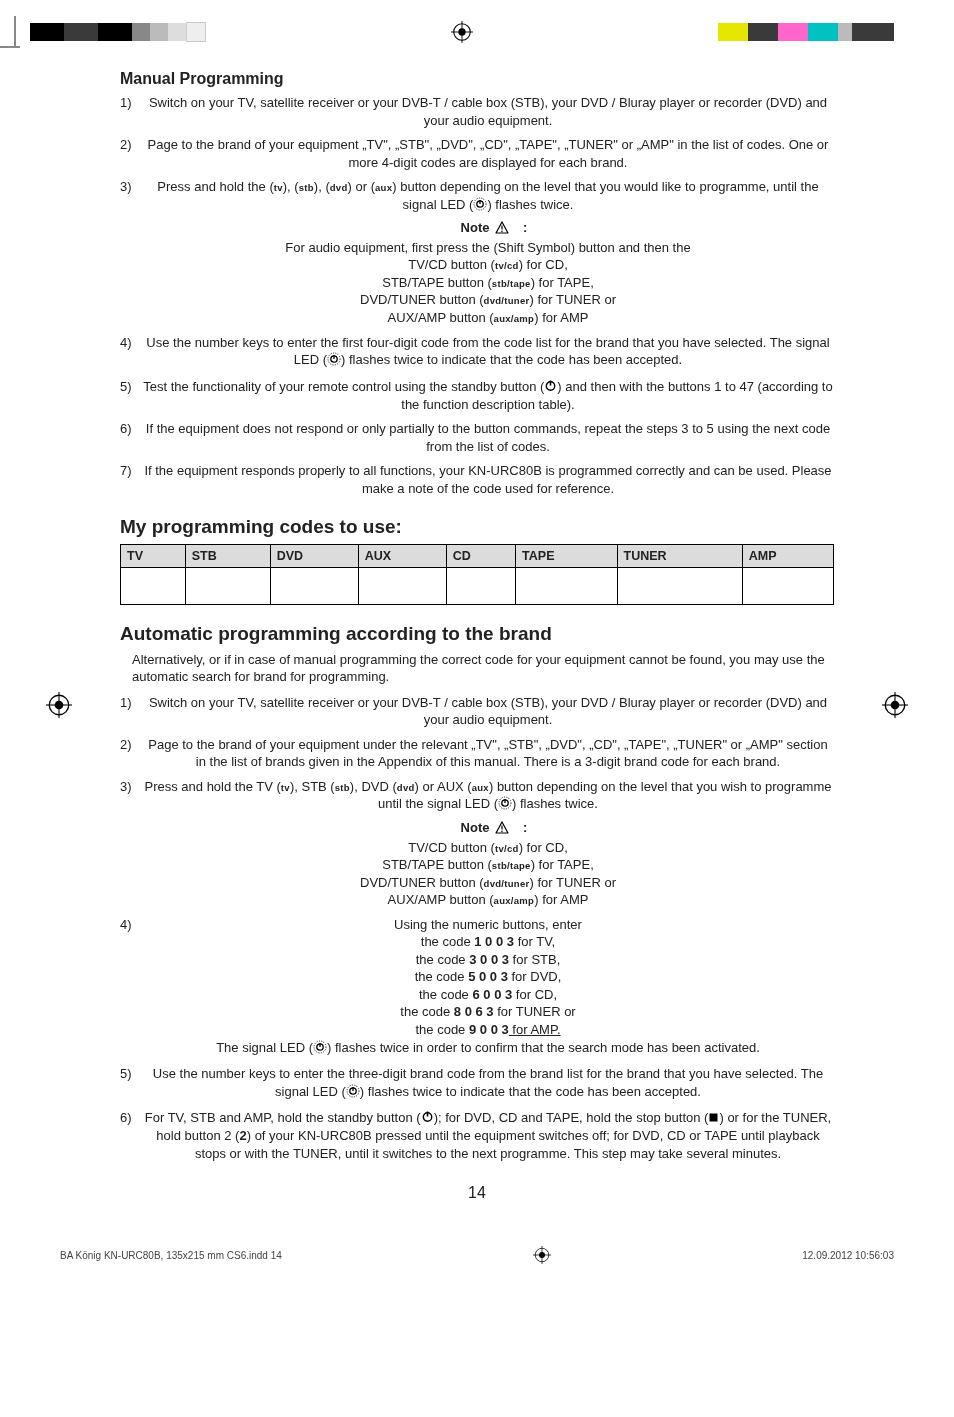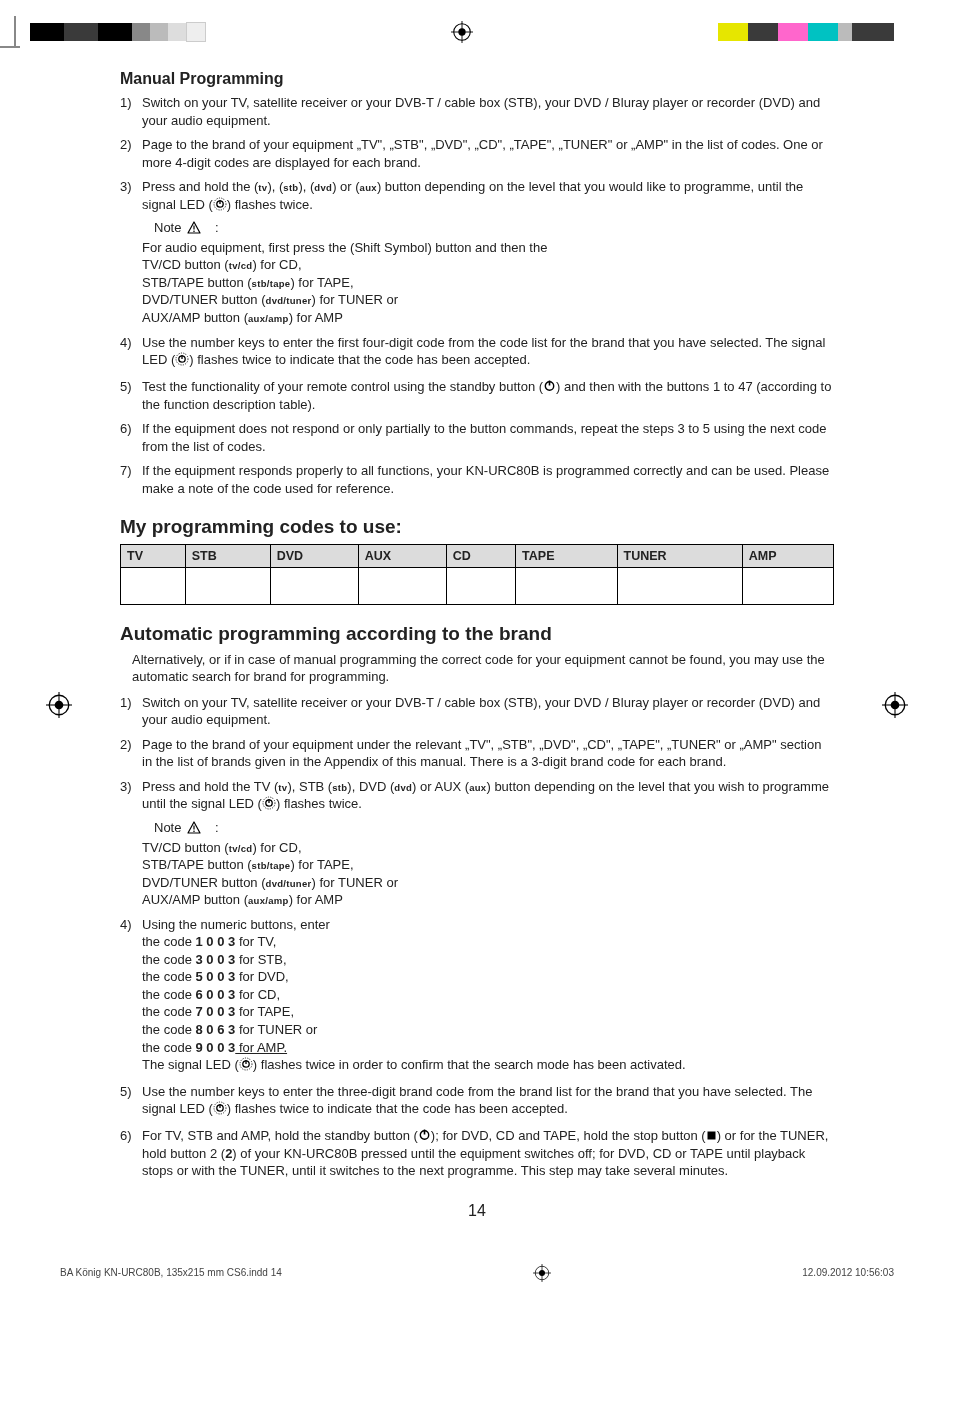--- a/index.html
+++ b/index.html
@@ -58,25 +58,25 @@
     margin: 0;
   }
   ol.steps > li {
     display: flex;
     margin-bottom: 7px;
     line-height: 1.35;
   }
   ol.steps > li .num {
     flex: 0 0 22px;
   }
-  ol.steps > li .body { flex: 1; }
+  ol.steps > li .body { flex: 1; text-align: center; }
   .note-block {
     margin-top: 4px;
   }
-  .note-label { font-weight: normal; padding-left: 12px; }
+  .note-label { font-weight: bold; padding-left: 12px; }
   .warn-icon {
     display: inline-block;
     vertical-align: -2px;
     margin: 0 2px;
   }
   .tiny {
     font-family: Arial, sans-serif;
     font-size: 9.5px;
     font-weight: bold;
     letter-spacing: 0.3px;
@@ -314,21 +314,20 @@
 
     <li>
       <span class="num">4)</span>
       <span class="body">
         <span>Using the numeric buttons, enter</span>
         <div class="sub-lines">
           <div><span>the code </span><b>1 0 0 3</b><span> for TV,</span></div>
           <div><span>the code </span><b>3 0 0 3</b><span> for STB,</span></div>
           <div><span>the code </span><b>5 0 0 3</b><span> for DVD,</span></div>
           <div><span>the code </span><b>6 0 0 3</b><span> for CD,</span></div>
-          <div><span>the code </span><b>7 0 0 3</b><span> for TAPE,</span></div>
           <div><span>the code </span><b>8 0 6 3</b><span> for TUNER or</span></div>
           <div><span>the code </span><b>9 0 0 3</b><span style="text-decoration:underline"> for AMP.</span></div>
           <div><span>The signal LED (</span><span class="led-ring"><svg width="14" height="14" viewBox="0 0 14 14">
                   <circle cx="7" cy="7" r="6" fill="none" stroke="#000" stroke-width="0.8" stroke-dasharray="1.2 1.2"></circle>
                   <circle cx="7" cy="7" r="3.2" fill="none" stroke="#000" stroke-width="1.3"></circle>
                   <line x1="7" y1="3" x2="7" y2="7" stroke="#000" stroke-width="1.3"></line>
                 </svg></span><span>) flashes twice in order to confirm that the search mode has been activated.</span></div>
         </div>
       </span>
     </li>

